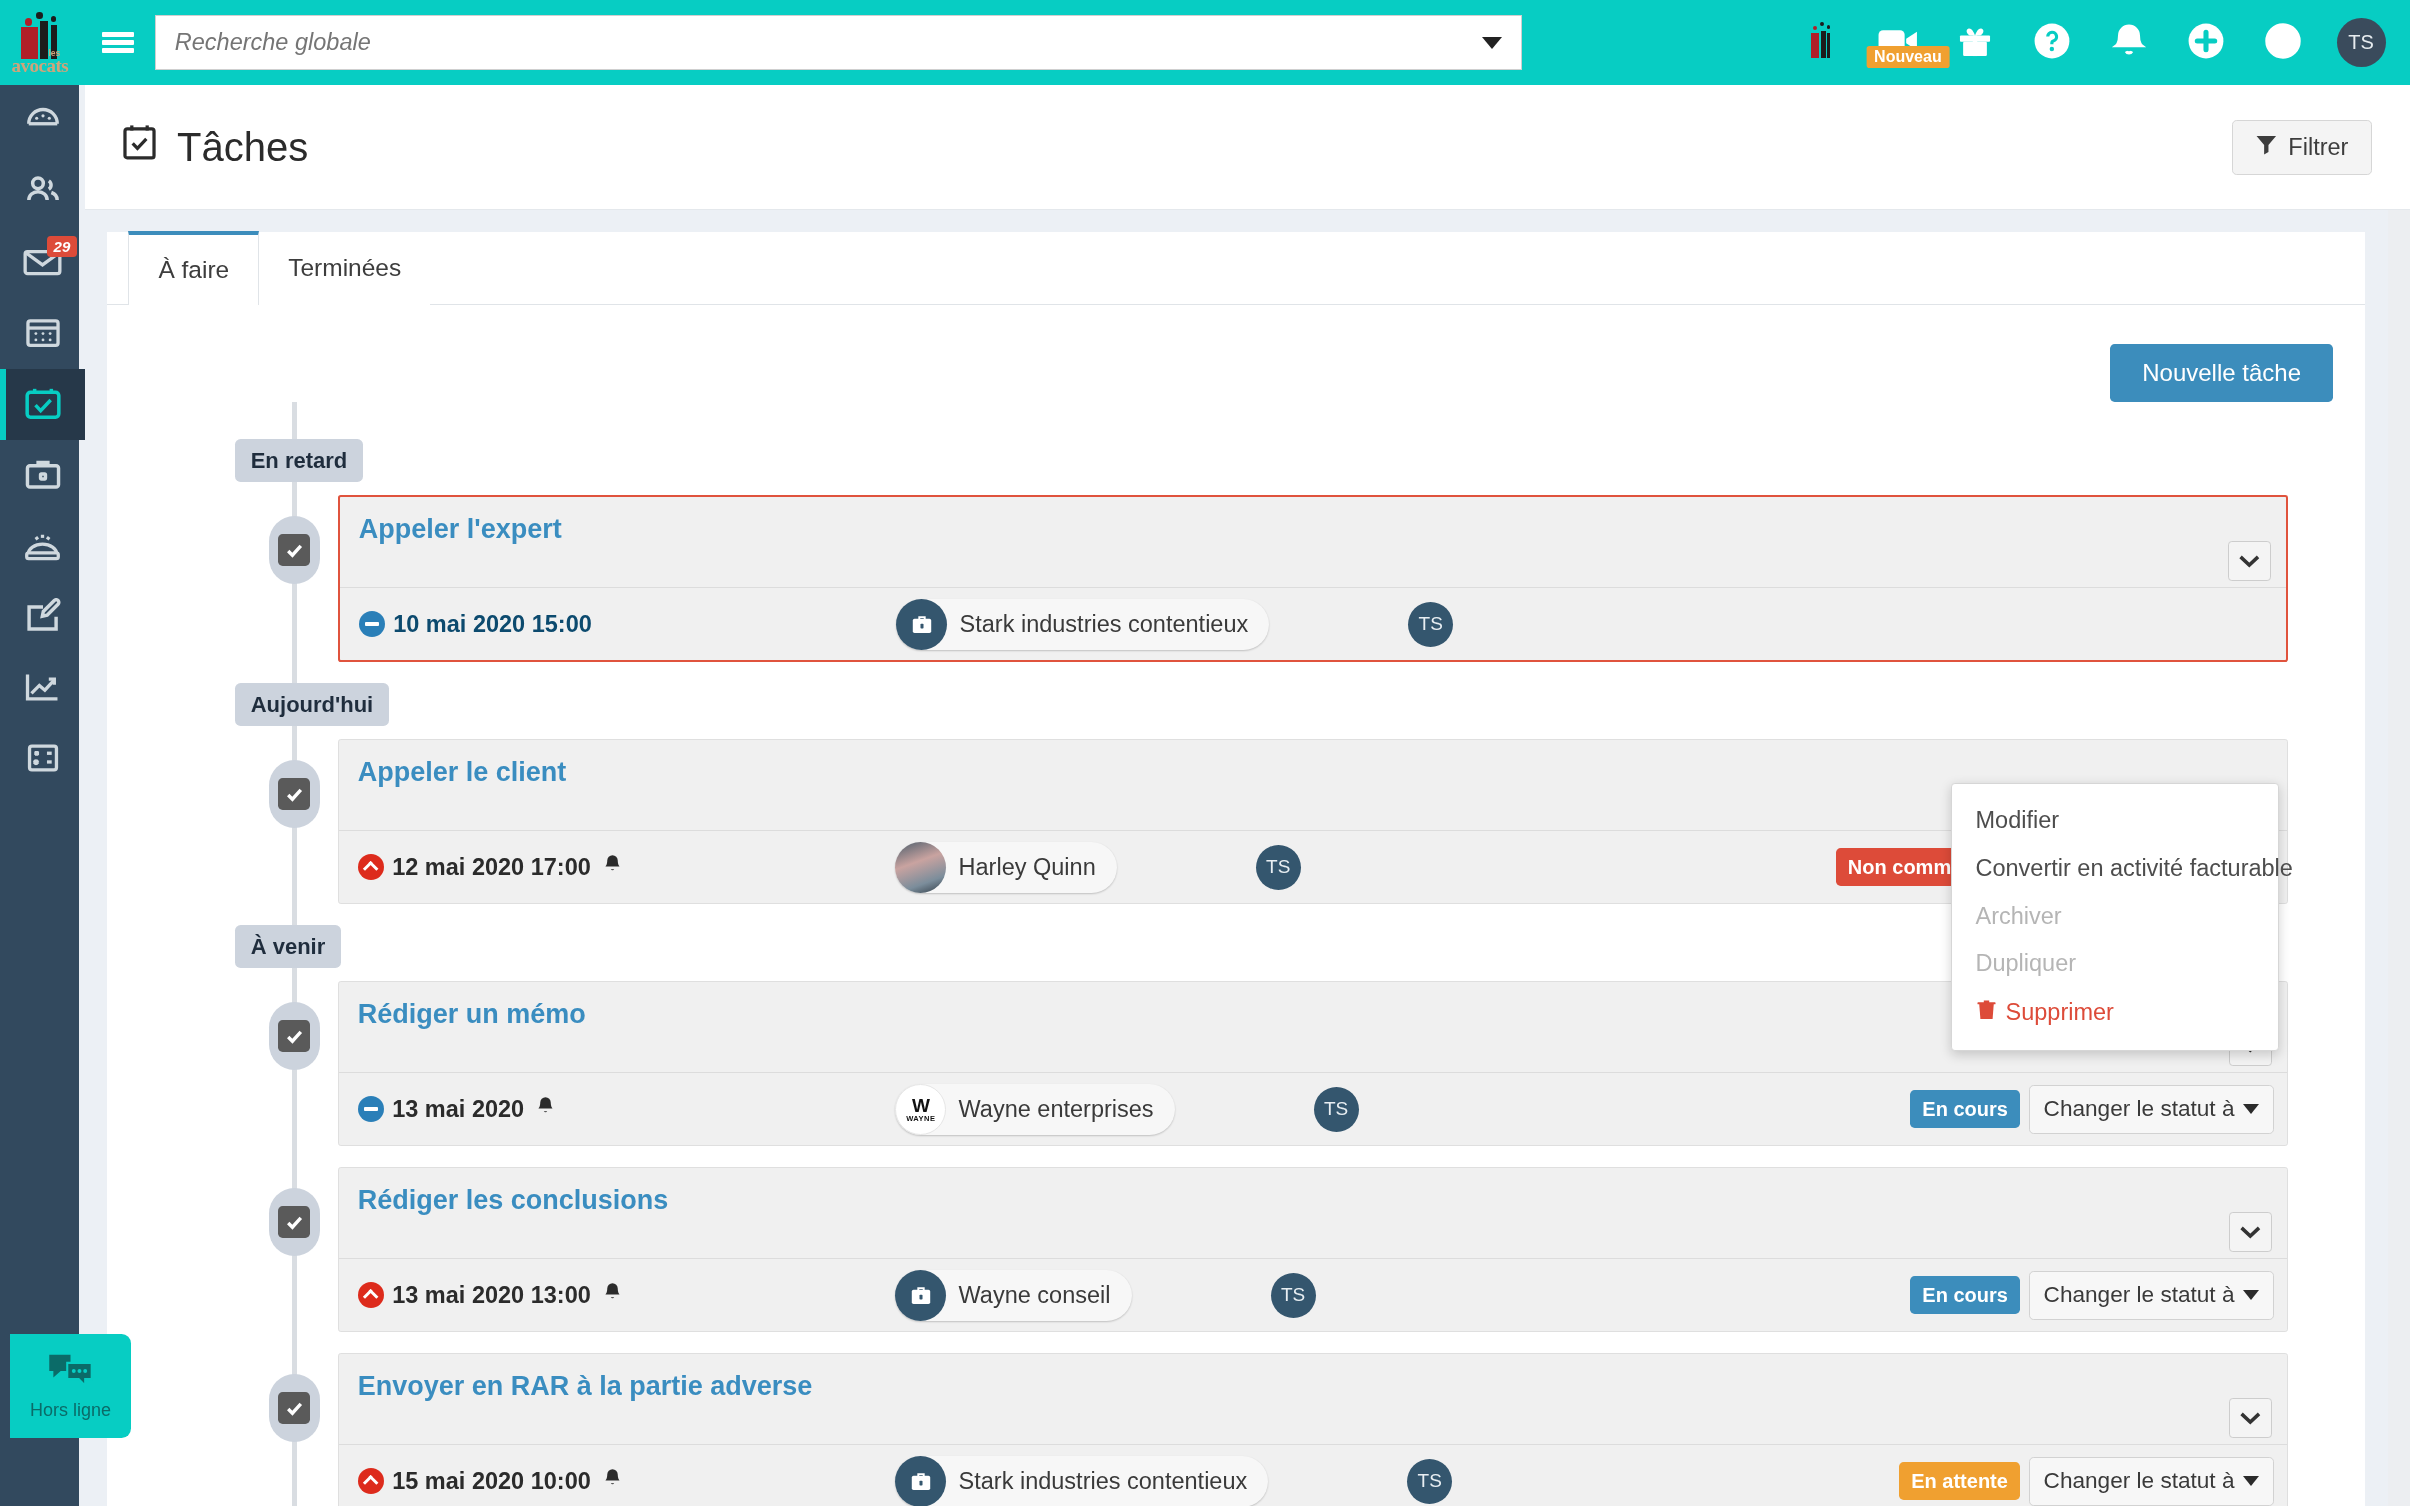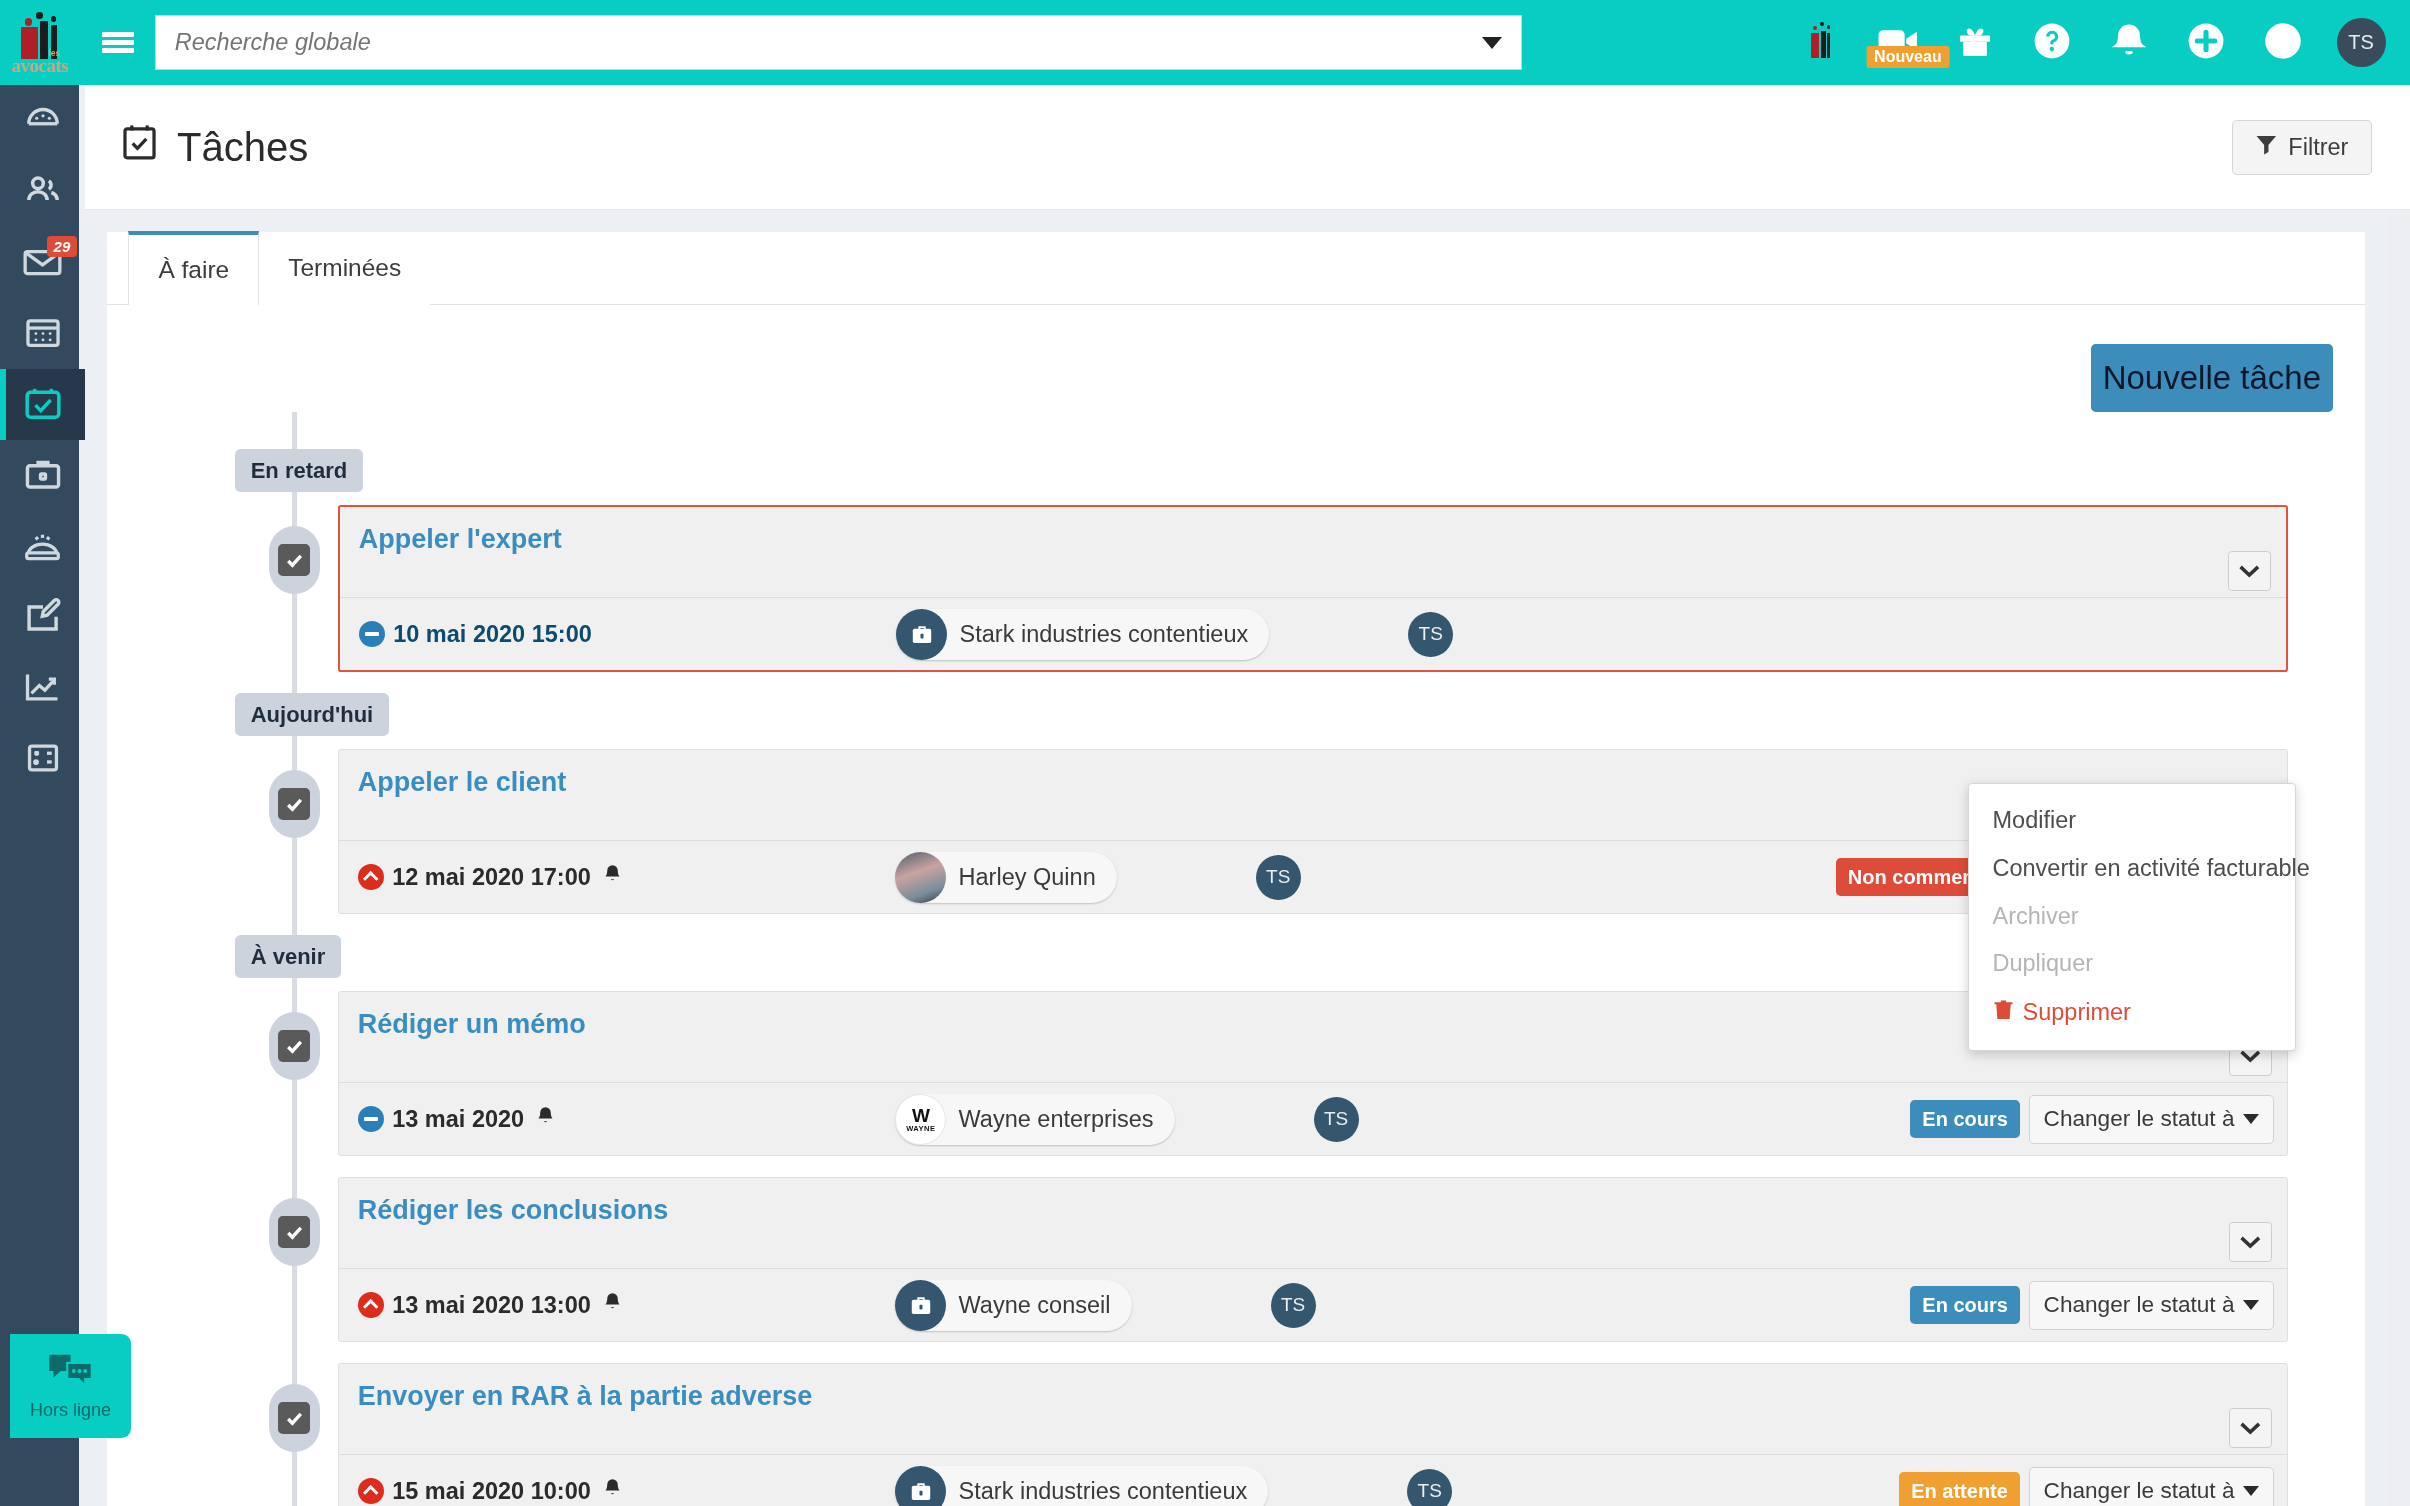--- a/index.html
+++ b/index.html
@@ -129,22 +129,22 @@
   .tab {
     padding:0 29px; height:73px; display:flex; align-items:center;
     font-size:24.5px; color:#3d3d3d; cursor:pointer; position:relative; background:#fff;
   }
   .tab.active { border-top:4.7px solid #3c8dbc; border-left:0.9px solid #e0e4e8; border-right:0.9px solid #e0e4e8;
                 margin-top:-0.9px; height:74px; }
   .tab:not(.active) { color:#3d3d3d; }
 
   #new-task-row { display:flex; justify-content:flex-end; padding:39px 32px 0 0; }
   #new-task-btn {
-    background:#3c8dbc; color:#0f172a; border:0; border-radius:4.7px;
-    font-size:33px; padding:15px 12px; cursor:pointer;
+    background:#3c8dbc; color:#ffffff; border:0; border-radius:4.7px;
+    font-size:24px; padding:15px 32px; cursor:pointer;
     font-family:"Liberation Sans", sans-serif;
   }
 
   
   #timeline { position:relative; padding:32px 0 56px 0; }
   #timeline-line {
     position:absolute; left:185px; top:0; bottom:0; width:5.6px; background:#d9dde2;
   }
   .group-label {
     position:relative; z-index:2; margin-left:128px; display:inline-block;
@@ -218,21 +218,21 @@
   .status-badge.blue   { background:#3c8dbc; }
   .status-badge.orange { background:#f0a030; }
   .status-change {
     background:#f7f7f7; border:0.9px solid #d2d2d2; border-radius:4.7px;
     font-size:22.6px; color:#3a3a3a; padding:10.4px 14px; display:flex; align-items:center; gap:8.5px; cursor:pointer;
   }
   .tri-down { width:0;height:0;border-left:8.5px solid transparent;border-right:8.5px solid transparent;border-top:10.4px solid #2b2b2b; }
 
   
   #task-menu {
-    position:absolute; right:69px; top:551px; width:328px;
+    position:absolute; right:86px; top:551px; width:328px;
     background:#fff; border:0.9px solid #d6d6d6; border-radius:3.8px;
     box-shadow:0 3.8px 11.3px rgba(0,0,0,.18); padding:13px 0; z-index:50;
   }
   .menu-item {
     padding:10.4px 23.5px; font-size:23.5px; color:#4d4d4d; cursor:pointer;
     display:flex; align-items:center; gap:12.2px; white-space:nowrap;
   }
   .menu-item.disabled { color:#b5b5b5; cursor:default; }
   .menu-item.danger { color:#dd4b39;gap:9px; }
   .menu-item.danger svg { fill:#dd4b39; }

